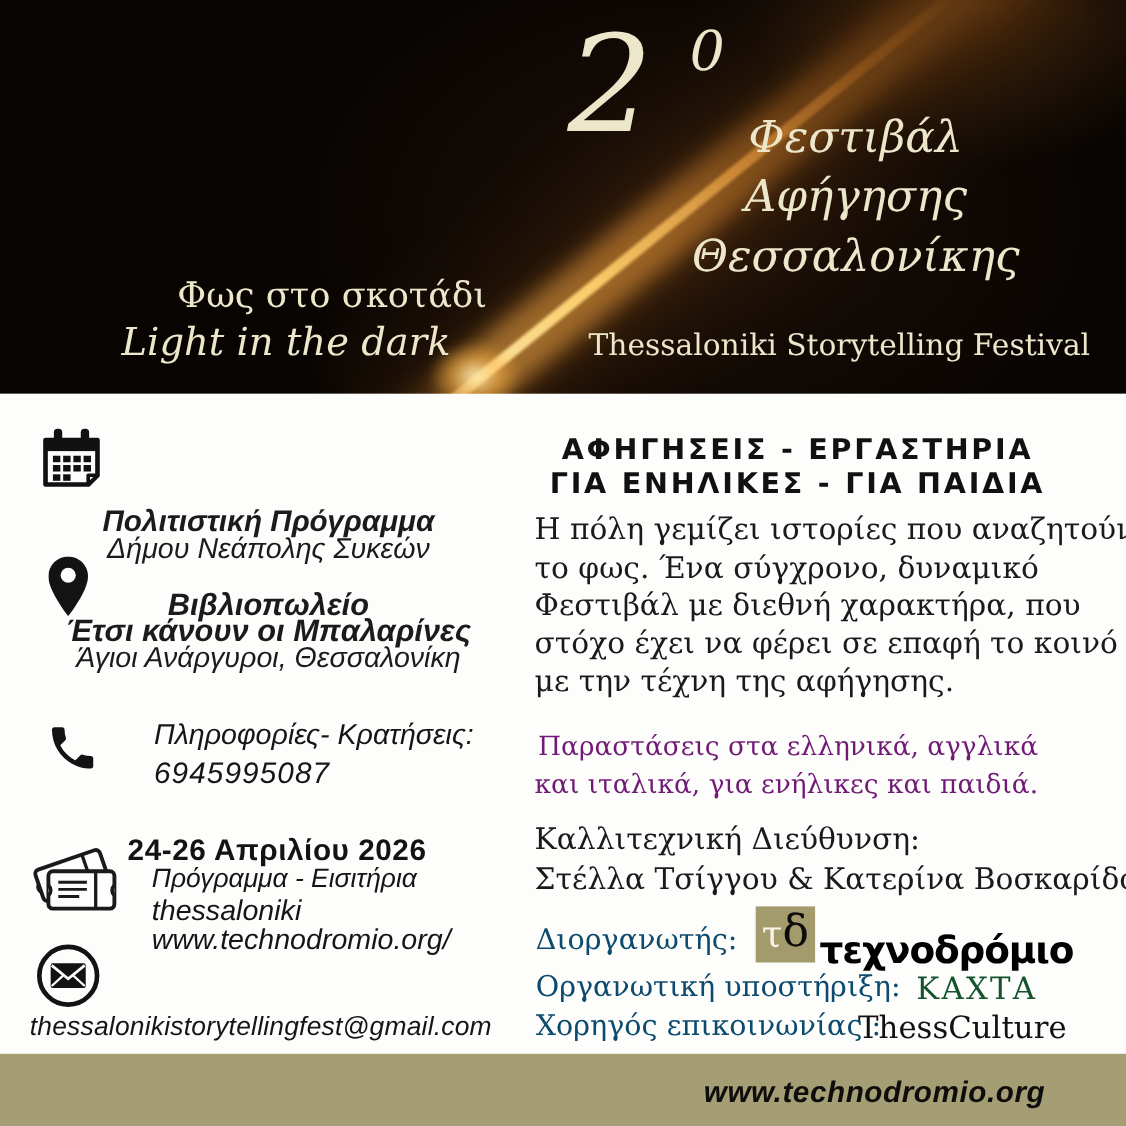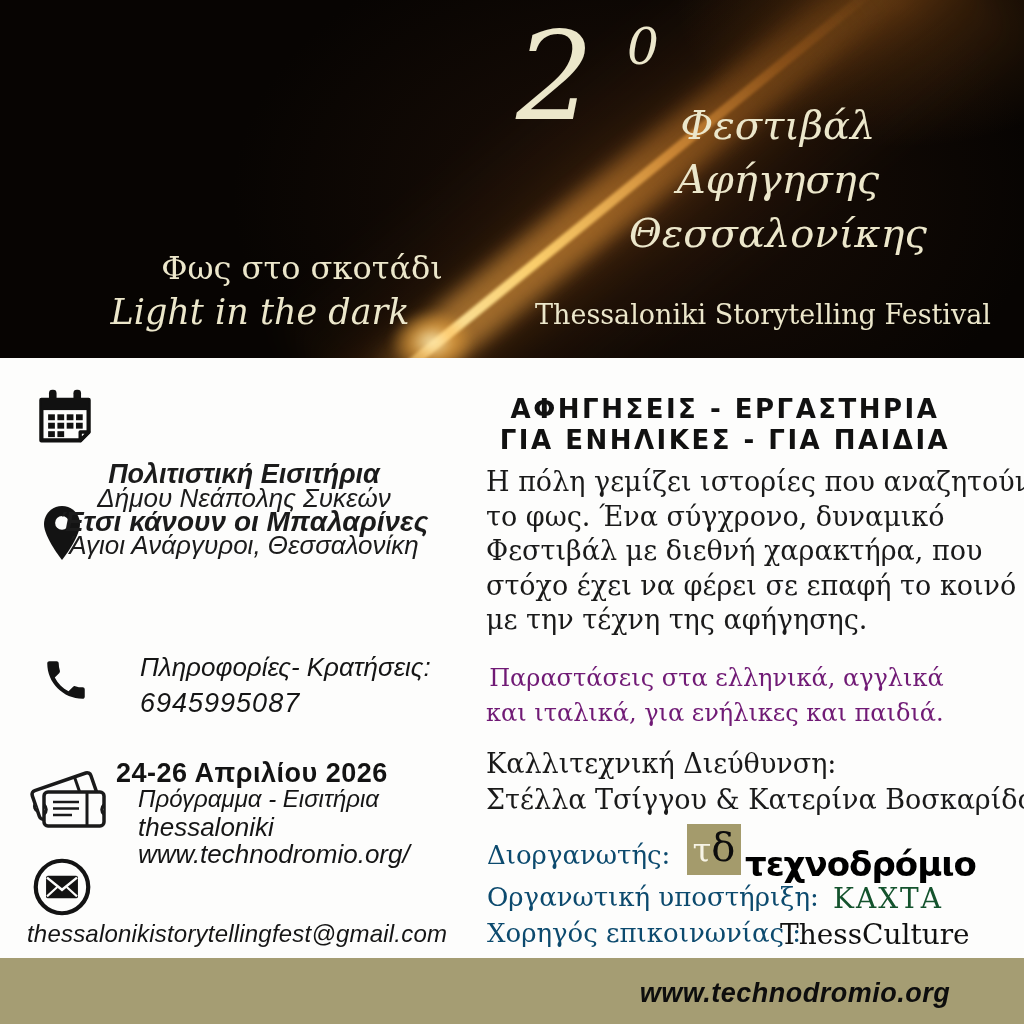--- a/index.html
+++ b/index.html
@@ -127,22 +127,23 @@
     </span>
     <div class="event-date">24-26 Απριλίου 2026</div>
 
     <span class="icon" style="left:44px;top:148px;">
       <svg width="36" height="54" viewBox="0 0 24 36">
         <path d="M12 0C5.4 0 0 5.4 0 12c0 9 12 24 12 24s12-15 12-24C24 5.4 18.6 0 12 0z" fill="#131313"></path>
         <circle cx="12" cy="11.3" r="4.6" fill="#fdfdfc"></circle>
       </svg>
     </span>
     <div class="loc-block">
-      <div class="v1n">Πολιτιστική Εισιτήρια</div>
+      <div class="v1n">Πολιτιστική Πρόγραμμα</div>
       <div class="v1d">Δήμου Νεάπολης Συκεών</div>
+      <div class="v2l">Βιβλιοπωλείο</div>
       <div class="v2n">Έτσι κάνουν οι Μπαλαρίνες</div>
       <div class="v2d">Άγιοι Ανάργυροι, Θεσσαλονίκη</div>
     </div>
 
     <span class="icon" style="left:41px;top:297px;">
       <svg width="50" height="50" viewBox="0 0 24 24">
         <path fill="#131313" d="M6.62 10.79c1.44 2.83 3.76 5.14 6.59 6.59l2.2-2.2c.27-.27.67-.36 1.02-.24 1.12.37 2.33.57 3.57.57.55 0 1 .45 1 1V20c0 .55-.45 1-1 1-9.39 0-17-7.61-17-17 0-.55.45-1 1-1h3.5c.55 0 1 .45 1 1 0 1.25.2 2.45.57 3.57.11.35.03.74-.25 1.02l-2.2 2.2z"></path>
       </svg>
     </span>
     <div class="phone-label">Πληροφορίες- Κρατήσεις:</div>

